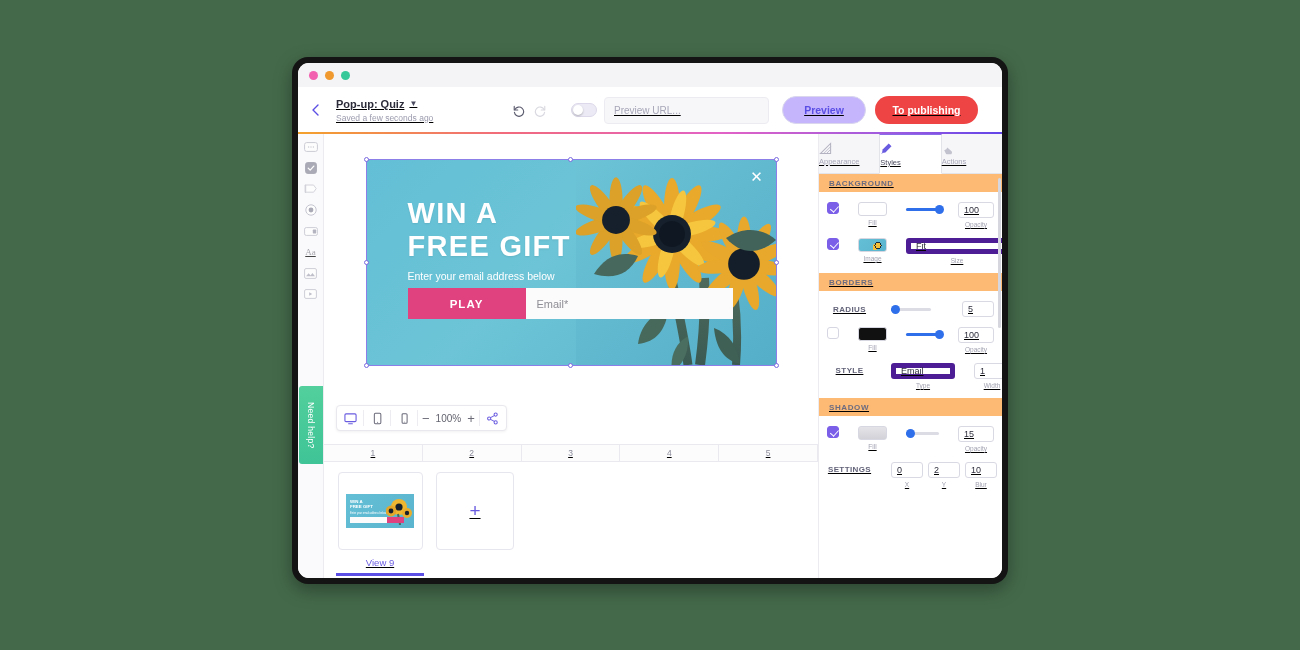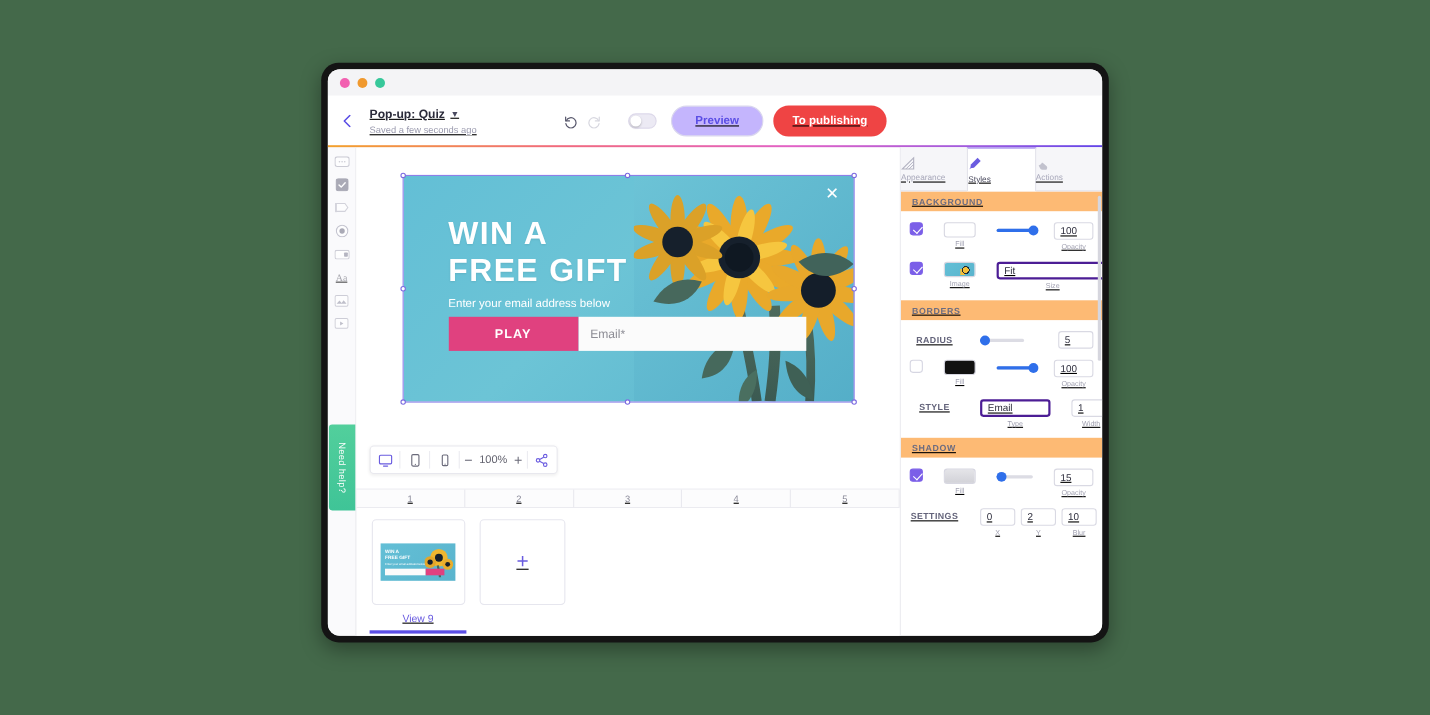--- a/index.html
+++ b/index.html
@@ -417,21 +417,21 @@
   }
   .numbox.w36 { width: 36px; }
   .numbox.w30 { width: 30px; }
   .rowlbl {
     font-size: 8px; font-weight: bold; letter-spacing: .4px;
     color: #63637a; width: 45px; padding-top: 3px;
     flex: 0 0 auto;
   }
   .selectbox {
     height: 16px; width: 64px;
-    border: 2px solid #4c1d95; border-radius: 3px;
+    border: 5px solid #4c1d95; border-radius: 3px;
     background: #fff; font-size: 9px; color: #2d2d3c;
     display: flex; align-items: center; padding: 0 5px;
     cursor: pointer;
   }
   .selectbox.wide { width: 102px; }
   #settings-row { display: flex; align-items: flex-start; gap: 5px; }
 
   #panel-scrollbar {
     position: absolute; right: 1px; top: 44px;
     width: 3px; height: 150px;
@@ -471,20 +471,21 @@
           </svg>
     </div>
     <div class="hdr-icon-btn" id="redo-btn">
       <svg width="13" height="13" viewBox="0 0 14 14" fill="none">
             <path d="M11 6.2A5 5 0 1 0 11.4 9" stroke="#d8d8e0" stroke-width="1.2" stroke-linecap="round"></path>
             <path d="M11.6 2.6v3.8H7.8" stroke="#d8d8e0" stroke-width="1.2" stroke-linecap="round" stroke-linejoin="round"></path>
           </svg>
     </div>
 
     <div id="toggle-switch"></div>
+    <div id="preview-url">Preview URL...</div>
     <div id="preview-btn">Preview</div>
     <div id="publish-btn">To publishing</div>
 
     <div id="gradient-strip"></div>
   </div>
 
   <div id="body-row">
 
     <div id="left-rail">
       <div class="rail-icon">

